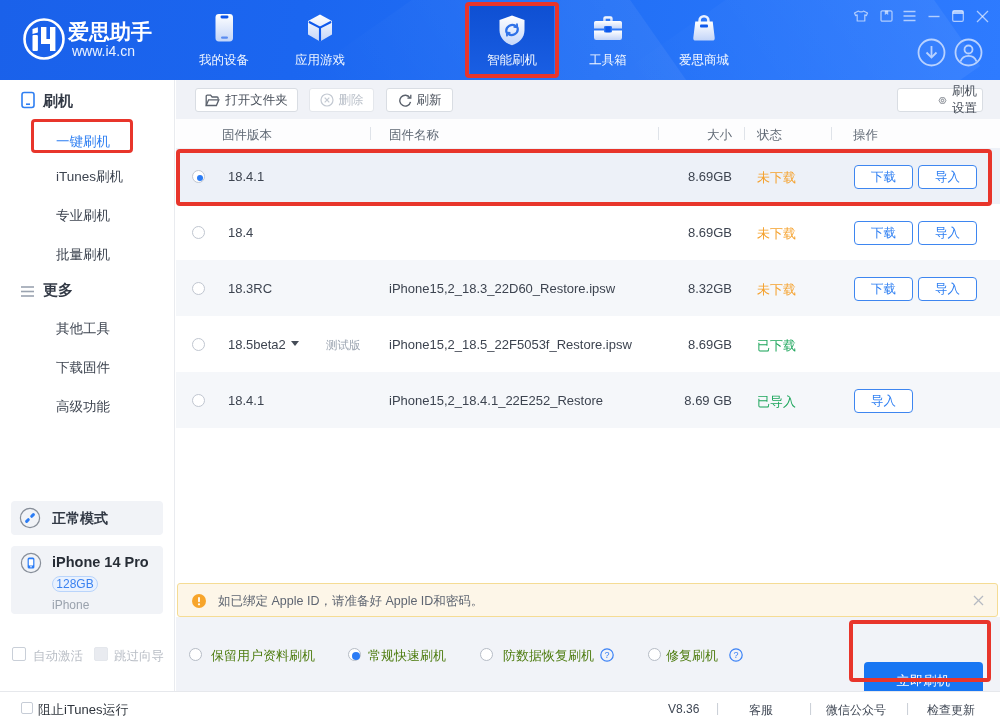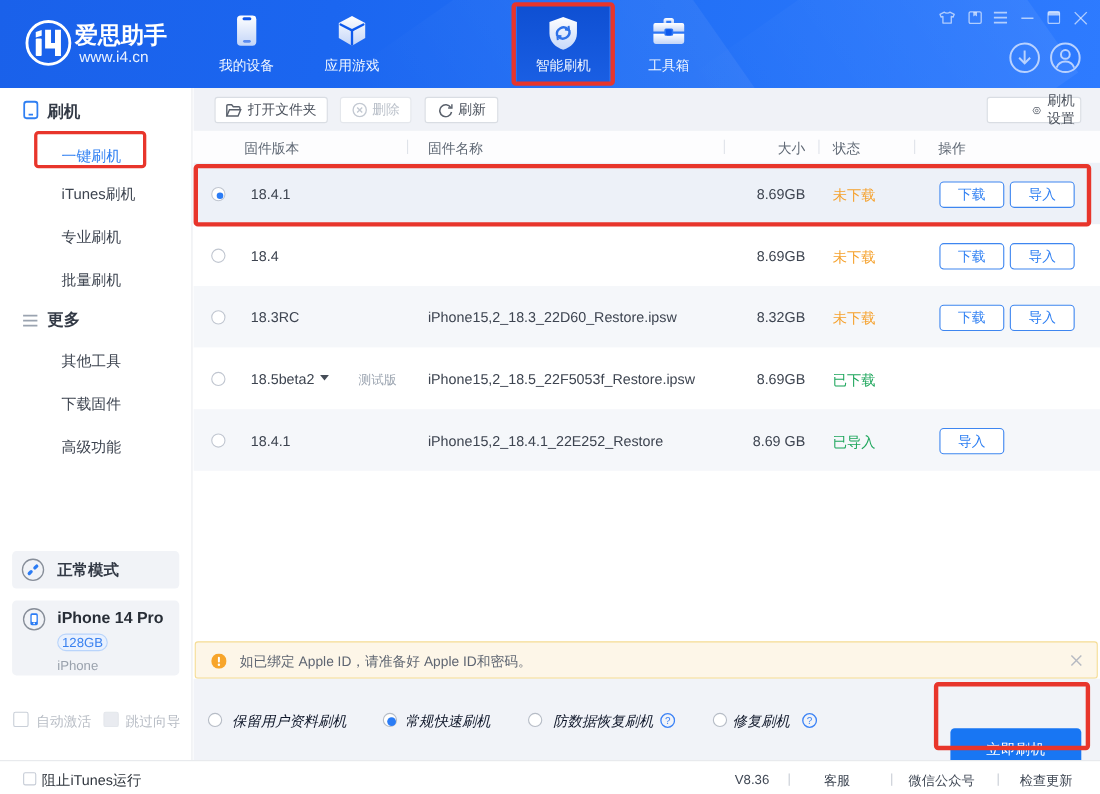--- a/index.html
+++ b/index.html
@@ -46,21 +46,21 @@
   color:#2e7ff2; font-size:12.5px; text-align:center; line-height:22px; background:#fff; }
 .radio { position:absolute; width:13px; height:13px; border-radius:50%; border:1px solid #c0c6d0; background:#fff; }
 .radio.sel { border-color:#c0c6d0; }
 .radio.sel::after { content:""; position:absolute; left:3.5px; top:3.5px; width:6px; height:6px; border-radius:50%; background:#2b7cf5; }
 
 
 #warn { position:absolute; left:1px; top:503px; width:821px; height:34px; background:#fdf6e8; border:1px solid #f5dc94; border-radius:3px;
   font-size:12.5px; color:#5f6672; }
 #bottomzone { position:absolute; left:0; top:537px; width:824px; height:74px; background:#f1f3f8; }
 .brad { position:absolute; top:48px; width:13px; height:13px; border-radius:50%; border:1px solid #b6bcc6; background:#fff; }
-.brlbl { position:absolute; top:48px; font-size:13px; color:#0f172a;font-style:italic; }
+.brlbl { position:absolute; top:48px; font-size:13px; color:#4d7c0f; }
 #gobtn { position:absolute; left:688px; top:556px; width:119px; height:37px; background:#1876f3; border-radius:4px;
   color:#fff; font-size:13px; text-align:center; line-height:37px; letter-spacing:0.5px;margin-top:26px; }
 
 
 #botbar { position:absolute; left:0; top:691px; width:1000px; height:31px; background:#fff; border-top:1px solid #e6e8ec; font-size:12px; color:#3f4754; }
 .cbx { position:absolute; width:12px; height:12px; border:1px solid #c6ccd6; border-radius:2px; background:#fff; }
 </style>
 </head>
 <body>
 
@@ -124,20 +124,28 @@
     <div class="lbl">智能刷机</div>
   </div>
   <div class="navitem" style="left:560px;">
     <svg width="30" height="30" viewBox="0 0 30 30">
       <path d="M10.2 8 V5.6 a2.3 2.3 0 0 1 2.3-2.3 h4.9 a2.3 2.3 0 0 1 2.3 2.3 V8 h-2.5 V5.8 h-4.5 V8 Z" fill="url(#ng)"></path>
       <path d="M2.8 8.6 h24.4 a1.8 1.8 0 0 1 1.8 1.8 v5.8 H19 v-1.3 a1.4 1.4 0 0 0-1.4-1.4 h-5.2 a1.4 1.4 0 0 0-1.4 1.4 v1.3 H1 v-5.8 a1.8 1.8 0 0 1 1.8-1.8 Z" fill="url(#ng)" transform="translate(0,-0.6)"></path>
       <path d="M1 17.6 h10 v0.6 a1.4 1.4 0 0 0 1.4 1.4 h5.2 a1.4 1.4 0 0 0 1.4-1.4 v-0.6 h10 v7.2 a2.2 2.2 0 0 1-2.2 2.2 H3.2 A2.2 2.2 0 0 1 1 24.8 Z" fill="url(#ng)"></path>
       <rect x="12.4" y="13.6" width="5.2" height="5.6" rx="1.2" fill="#0e59ec"></rect>
     </svg>
     <div class="lbl">工具箱</div>
+  </div>
+  <div class="navitem" style="left:656px;">
+    <svg width="30" height="30" viewBox="0 0 30 30">
+      <path d="M9.3 9.8 V7.6 a5.7 5.7 0 0 1 11.4 0 v2.2 h-2.6 V7.6 a3.1 3.1 0 0 0-6.2 0 v2.2 Z" fill="#e9f0ff"></path>
+      <path d="M6.3 8.4 h17.4 l2 16.3 a2.6 2.6 0 0 1-2.6 2.9 H6.9 a2.6 2.6 0 0 1-2.6-2.9 Z" fill="url(#ng)"></path>
+      <rect x="11" y="11.6" width="8" height="3" rx="1" fill="#0e59ec"></rect>
+    </svg>
+    <div class="lbl">爱思商城</div>
   </div>
 
   <svg class="wc" style="left:853px; top:10px;" width="16" height="12" viewBox="0 0 16 12" fill="none" stroke="rgba(255,255,255,0.62)" stroke-width="1.2">
     <path d="M5.5 1 L1.5 3 L2.6 5.6 L4.2 4.9 V11 H11.8 V4.9 L13.4 5.6 L14.5 3 L10.5 1 C9.8 2.2 6.2 2.2 5.5 1 Z" stroke-linejoin="round"></path>
   </svg>
   <svg class="wc" style="left:880px; top:10px;" width="13" height="12" viewBox="0 0 13 12" fill="none" stroke="rgba(255,255,255,0.62)" stroke-width="1.2">
     <rect x="1" y="0.8" width="11" height="10.4" rx="1.2"></rect>
     <path d="M4.8 0.8 V5 L6.5 3.8 L8.2 5 V0.8" fill="rgba(255,255,255,0.62)" stroke="none"></path>
   </svg>
   <svg class="wc" style="left:903px; top:10px;" width="13" height="12" viewBox="0 0 13 12" stroke="rgba(255,255,255,0.62)" stroke-width="1.5">

